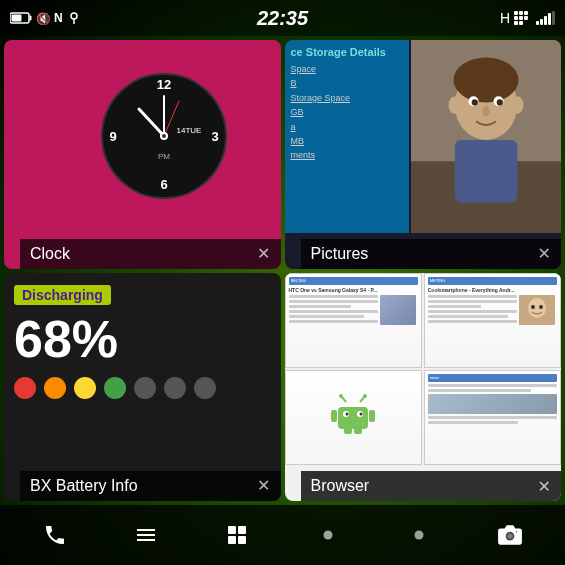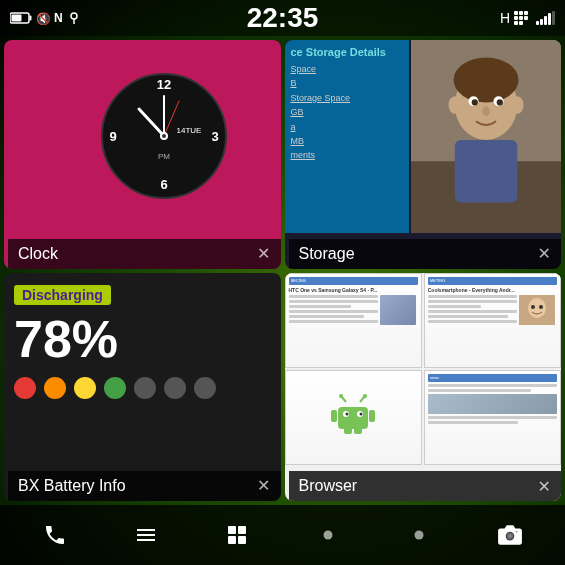--- a/index.html
+++ b/index.html
@@ -28,25 +28,26 @@
       z-index: 10;
     }
 
     .status-left {
       display: flex;
       align-items: center;
       gap: 4px;
     }
 
     .status-center {
-      font-size: 28px;
+      font-size: 20px;
       font-weight: bold;
       position: absolute;
       left: 50%;
       transform: translateX(-50%);
+      font-style: italic;
     }
 
     .status-right {
       display: flex;
       align-items: center;
       gap: 4px;
       font-size: 13px;
     }
 
     
@@ -63,21 +64,21 @@
       background: rgba(0,0,0,0.6);
       border-radius: 8px;
       position: relative;
       overflow: hidden;
       cursor: pointer;
     }
 
     .app-label {
       position: absolute;
       bottom: 0;
-      left: 4px;
+      left: 16px;
       right: 0;
       background: rgba(0,0,0,0.7);
       color: white;
       font-size: 16px;
       padding: 6px 10px;
       display: flex;
       align-items: center;
       justify-content: space-between;
     }
 
@@ -408,29 +409,29 @@
 
           <ellipse cx="35" cy="55" rx="5" ry="7" fill="#c8a882"></ellipse>
           <ellipse cx="85" cy="55" rx="5" ry="7" fill="#c8a882"></ellipse>
 
           <path d="M44 47 Q50 44 56 47" stroke="#5a3a1a" stroke-width="2" fill="none"></path>
           <path d="M64 47 Q70 44 76 47" stroke="#5a3a1a" stroke-width="2" fill="none"></path>
         </svg>
       </div>
     </div>
     <div class="app-label">
-      <span>Storage</span>
+      <span>Pictures</span>
       <span class="close-btn">✕</span>
     </div>
   </div>
 
   <div class="app-card battery-card">
     <div class="battery-content">
       <div class="discharging-badge">Discharging</div>
-      <div class="battery-percent">78%</div>
+      <div class="battery-percent">68%</div>
       <div class="battery-dots">
         <div class="dot dot-red"></div>
         <div class="dot dot-orange"></div>
         <div class="dot dot-yellow"></div>
         <div class="dot dot-green"></div>
         <div class="dot dot-gray"></div>
         <div class="dot dot-gray"></div>
         <div class="dot dot-gray"></div>
       </div>
     </div>

